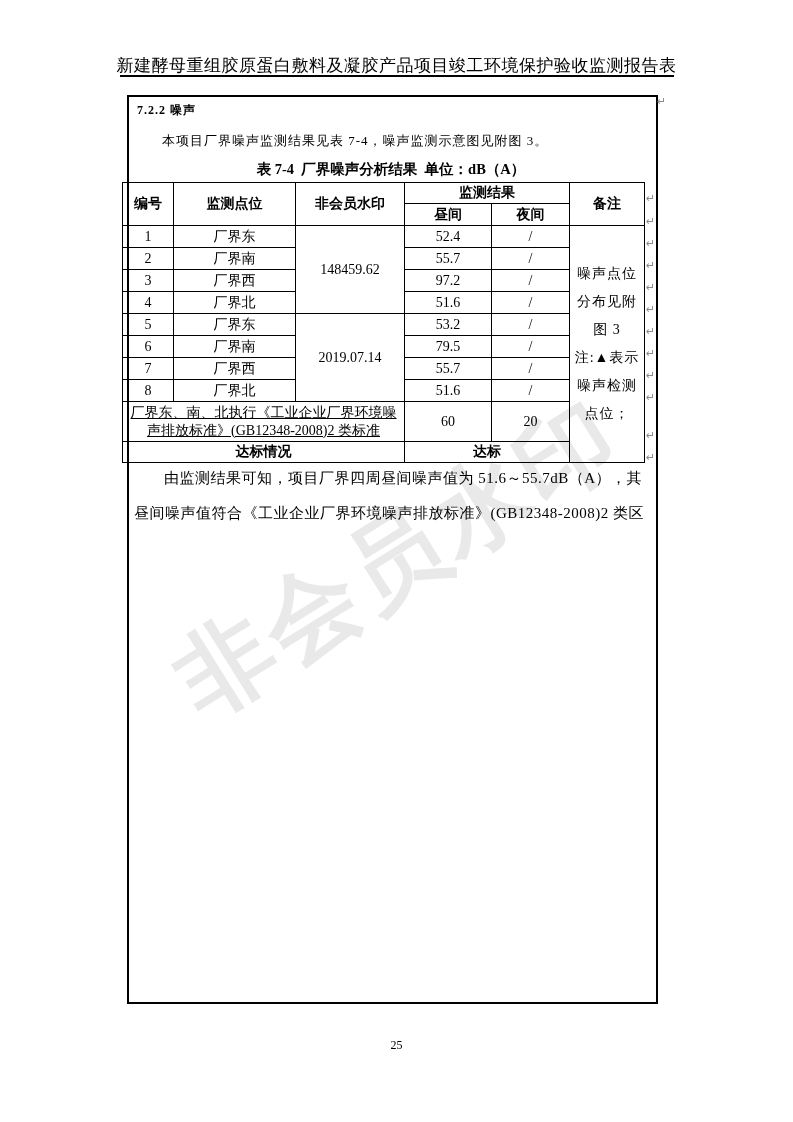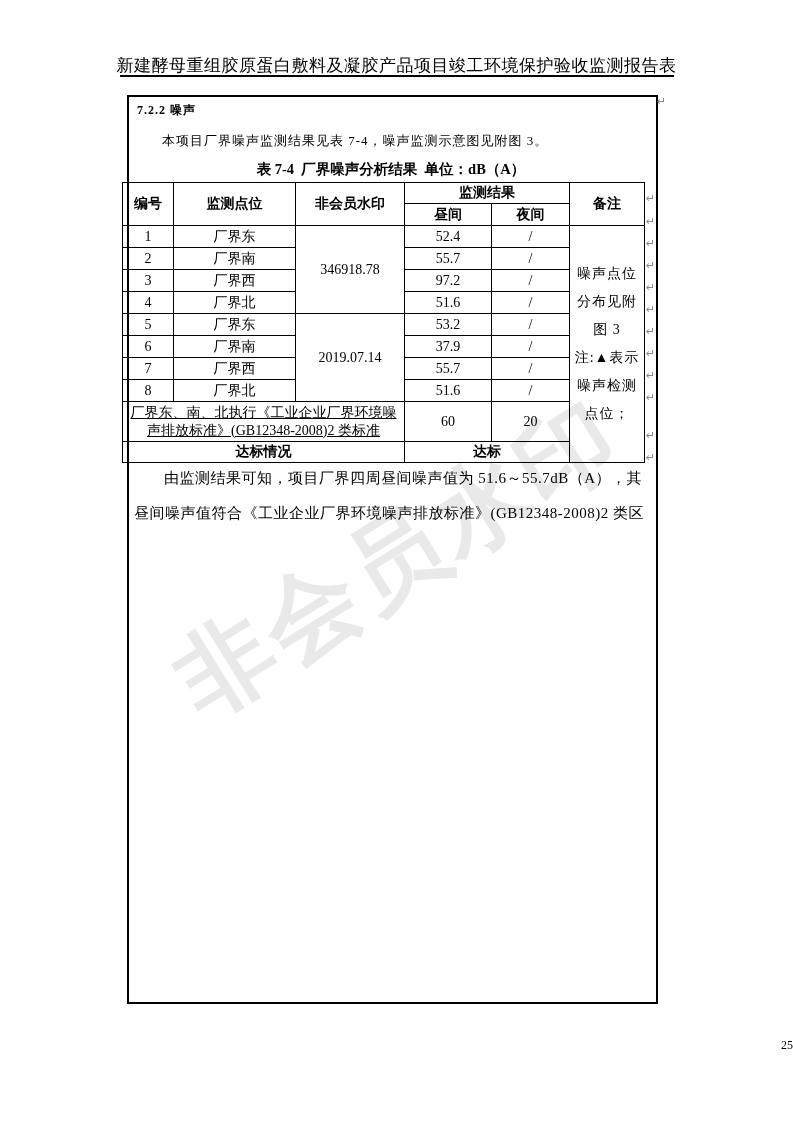--- a/index.html
+++ b/index.html
@@ -108,21 +108,21 @@
     width: 516px;
     font-size: 15px;
     letter-spacing: 0.5px;
   }
   .conclusion .line { line-height: 35px; white-space: pre; }
   .conclusion .line.indent { text-indent: 2em; }
   .page-number {
     position: absolute;
     left: 0; top: 1038px;
     width: 100%;
-    text-align: right;
+    text-align: center;
     font-size: 12px;
   }
   .pmark {
     position: absolute;
     font-family: "DejaVu Sans", sans-serif;
     font-size: 11px;
     color: #8a8a8a;
     line-height: 11px;
     z-index: 2;
   }
@@ -165,21 +165,21 @@
           <td class="hd" rowspan="2">备注</td>
         </tr>
         <tr class="r-h2">
           <td class="hd">昼间</td>
           <td class="hd">夜间</td>
         </tr>
 
         <tr class="r-d">
           <td>1</td>
           <td>厂界东</td>
-          <td rowspan="4">346918.78</td>
+          <td rowspan="4">148459.62</td>
           <td>52.4</td>
           <td>/</td>
           <td rowspan="10" class="remark-cell">噪声点位分布见附图 3
 注:▲表示噪声检测点位；</td>
         </tr>
         <tr class="r-d">
           <td>2</td>
           <td>厂界南</td>
           <td>55.7</td>
           <td>/</td>
@@ -200,21 +200,21 @@
         <tr class="r-d">
           <td>5</td>
           <td>厂界东</td>
           <td rowspan="4">2019.07.14</td>
           <td>53.2</td>
           <td>/</td>
         </tr>
         <tr class="r-d">
           <td>6</td>
           <td>厂界南</td>
-          <td>37.9</td>
+          <td>79.5</td>
           <td>/</td>
         </tr>
         <tr class="r-d">
           <td>7</td>
           <td>厂界西</td>
           <td>55.7</td>
           <td>/</td>
         </tr>
         <tr class="r-d">
           <td>8</td>

